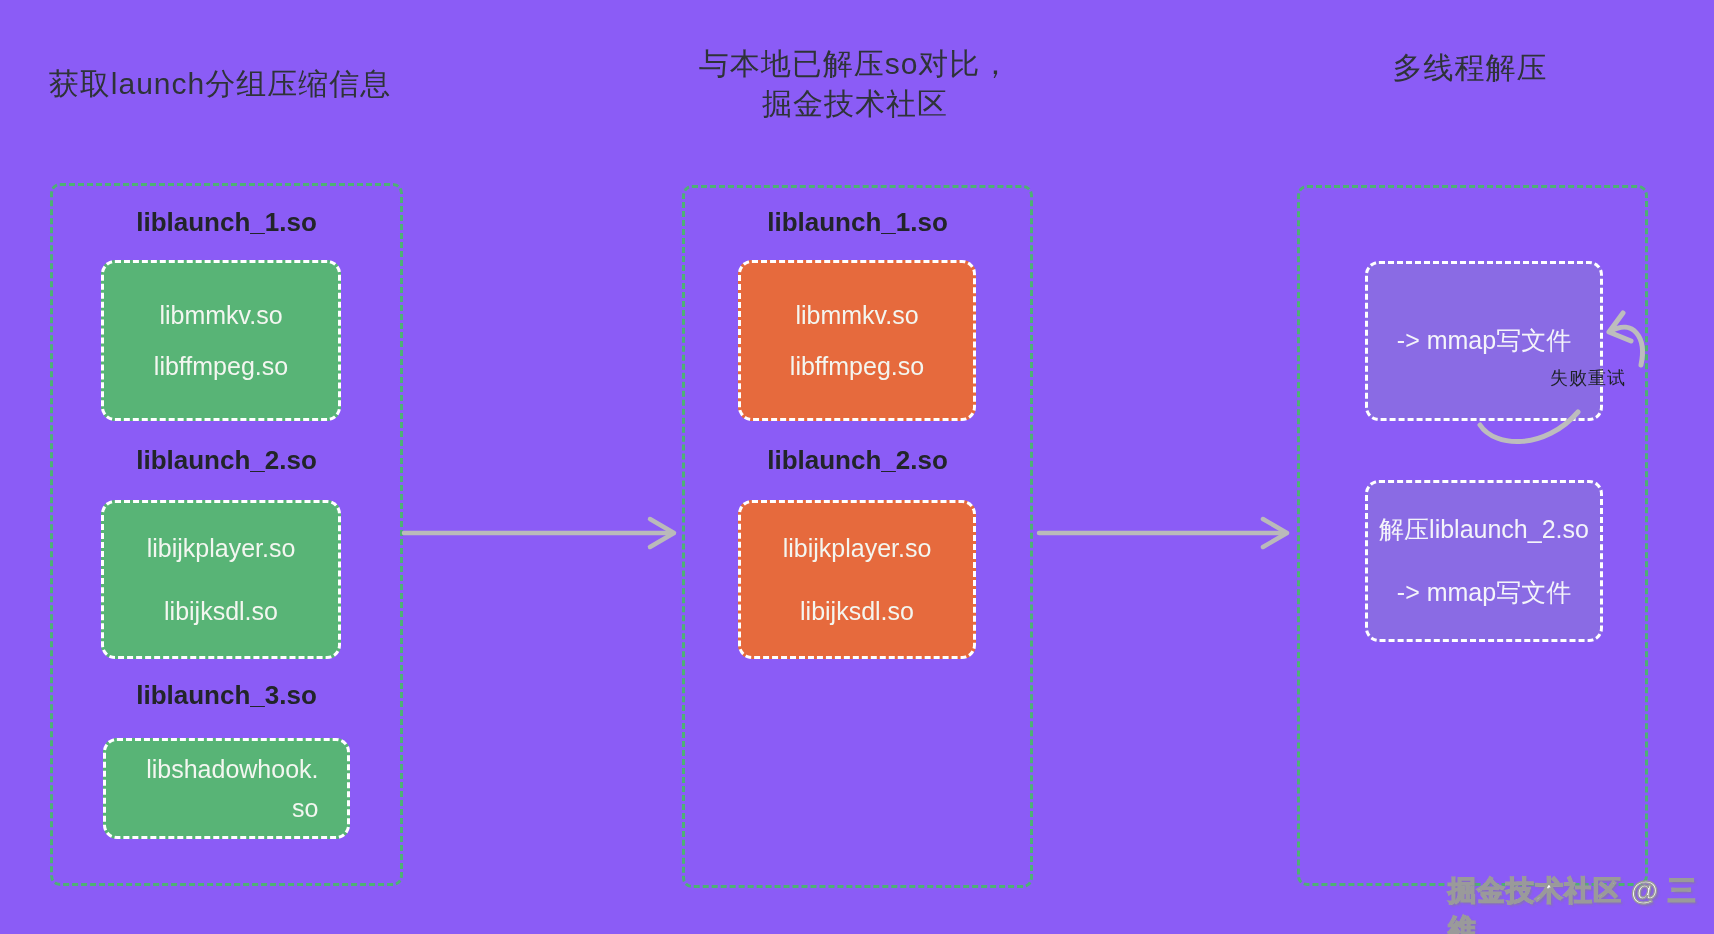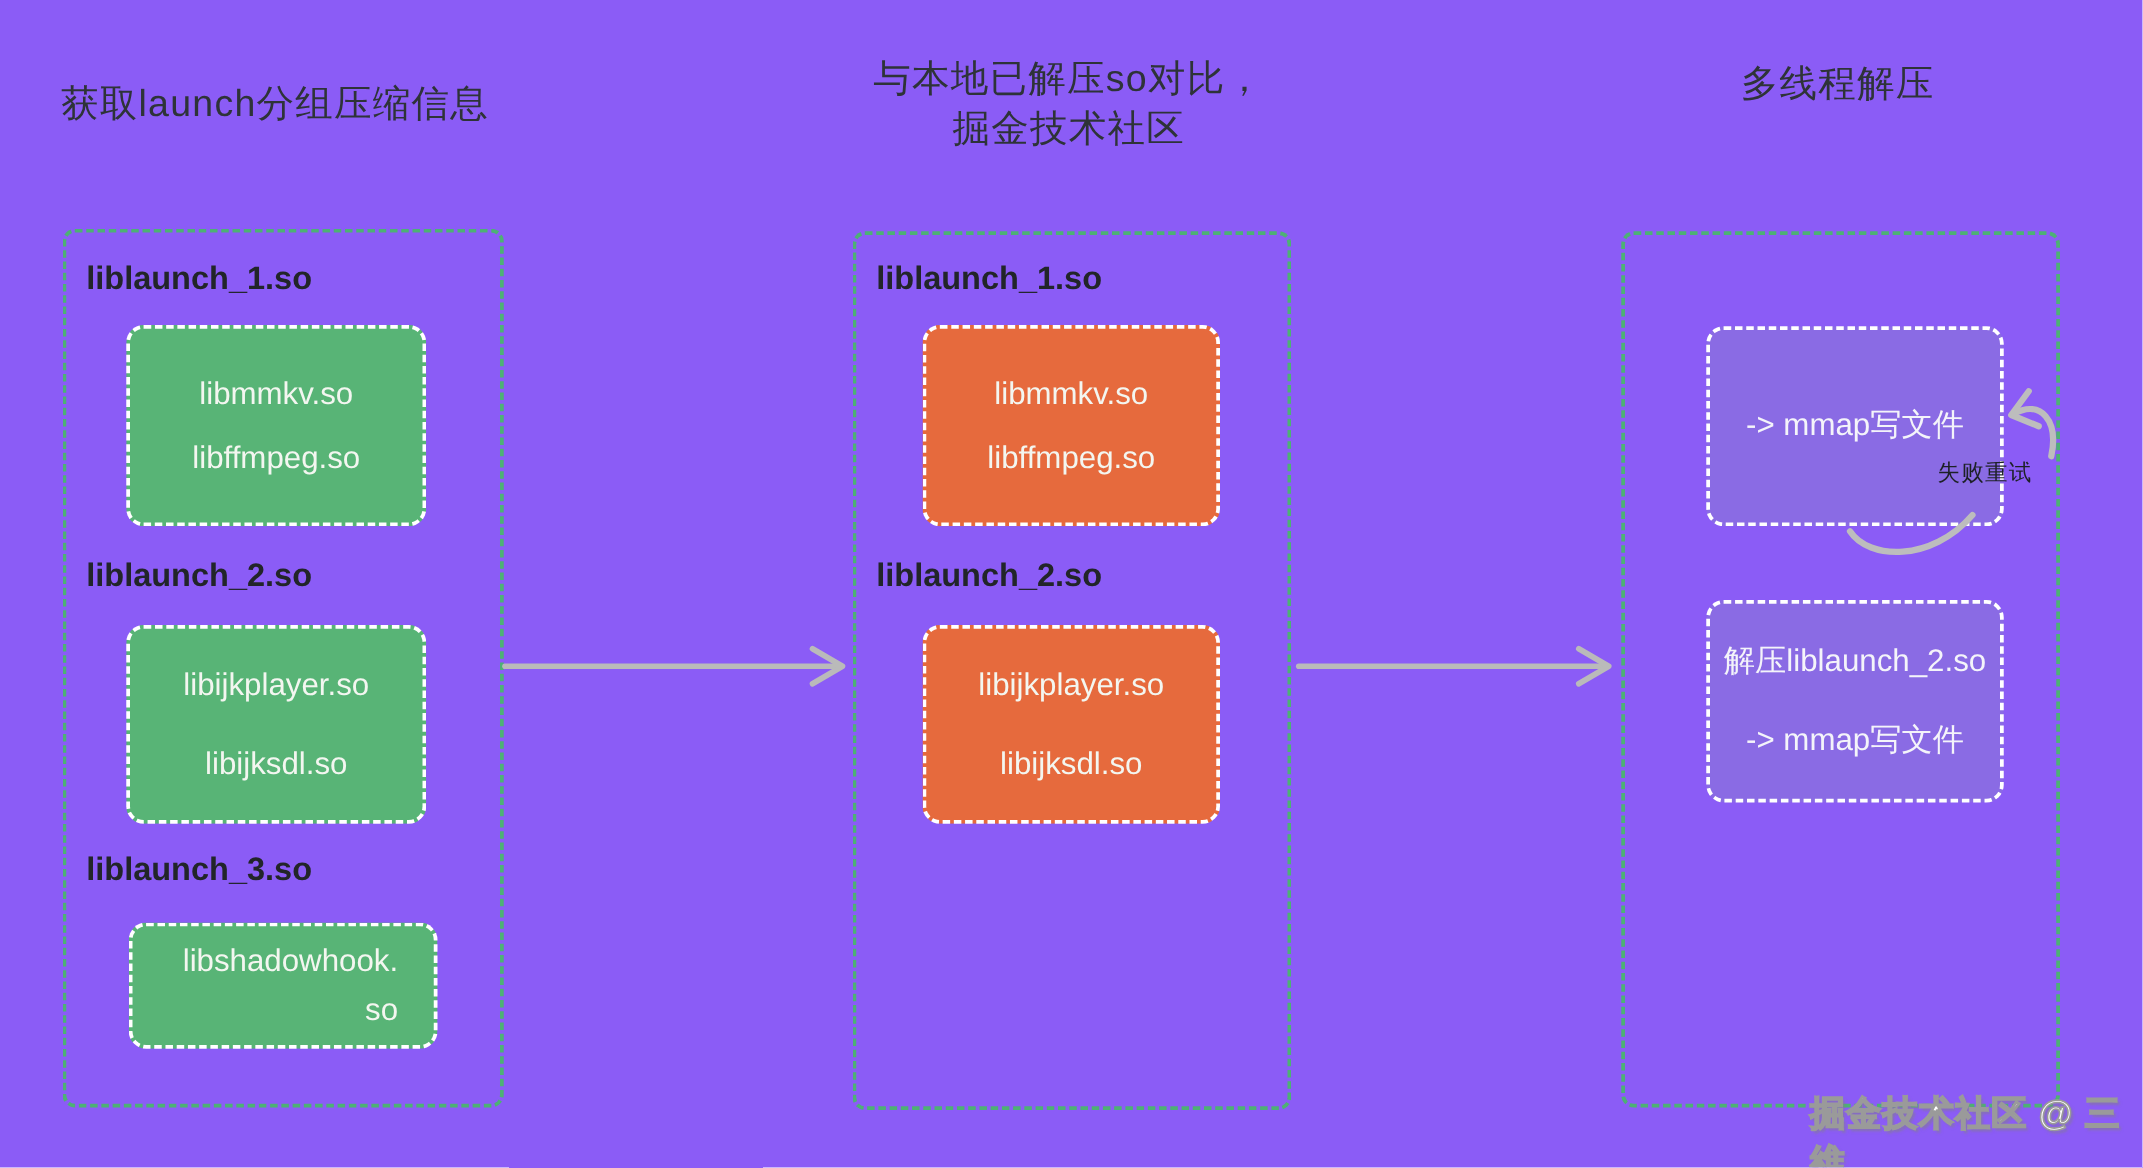--- a/index.html
+++ b/index.html
@@ -12,21 +12,21 @@
   .t-left{left:40px;top:64px;width:360px;}
   .t-mid{left:660px;top:44px;width:390px;}
   .t-right{left:1290px;top:48px;width:360px;}
 
   
   .container{position:absolute;border:3px dashed #4DB174;border-radius:10px;background:transparent;}
   .c-left{left:50px;top:183px;width:347px;height:697px;}
   .c-mid{left:682px;top:185px;width:345px;height:697px;}
   .c-right{left:1297px;top:185px;width:345px;height:695px;}
 
-  .group-header{position:absolute;left:16px;width:100%;
+  .group-header{position:absolute;left:0;width:100%;text-align:center;
                 color:#222529;font-size:26px;font-weight:700;line-height:36px;}
   .c-left .gh1{top:18px;} .c-left .gh2{top:256px;} .c-left .gh3{top:491px;}
   .c-mid  .gh1{top:16px;} .c-mid  .gh2{top:254px;}
 
   
   .lib-box{position:absolute;border:3px dashed #ffffff;border-radius:14px;
            display:flex;flex-direction:column;align-items:center;justify-content:center;
            color:#F3F6F0;font-size:25px;text-align:right;box-sizing:border-box;}
   .green{background:#58B476;}
   .orange{background:#E66A3D;}

